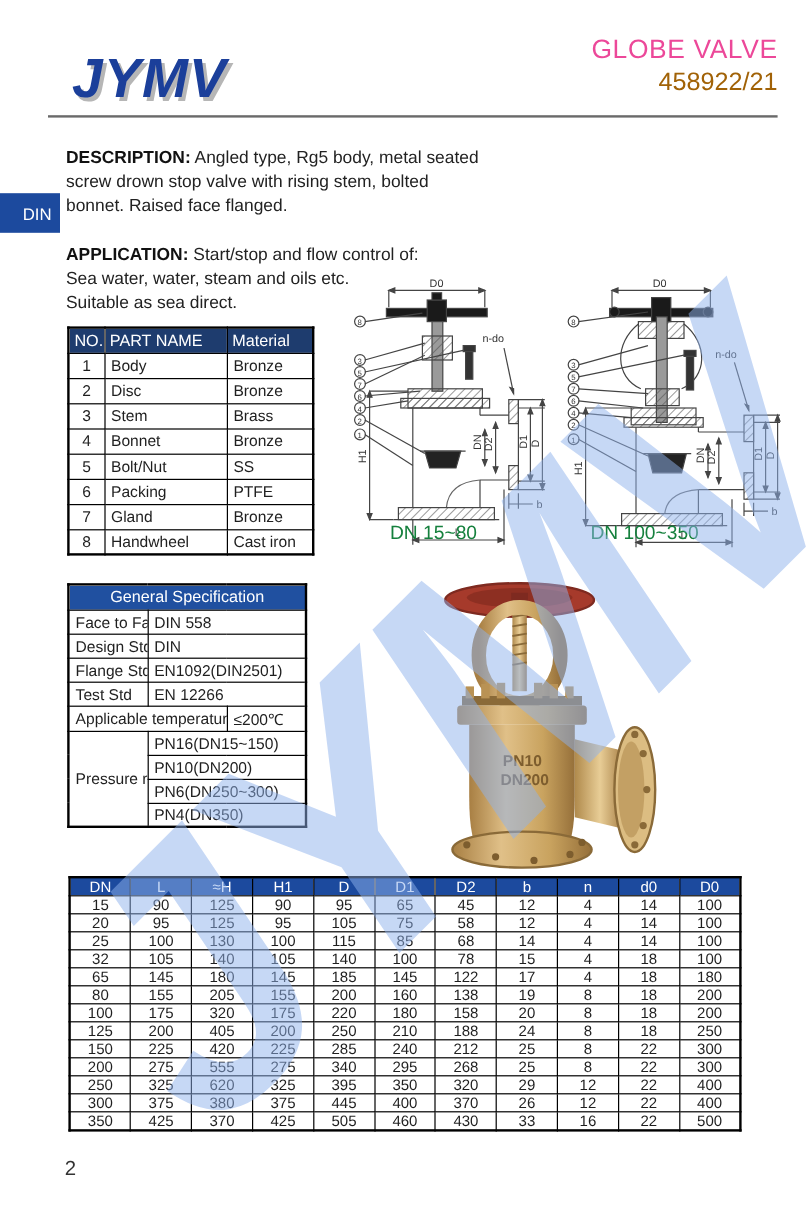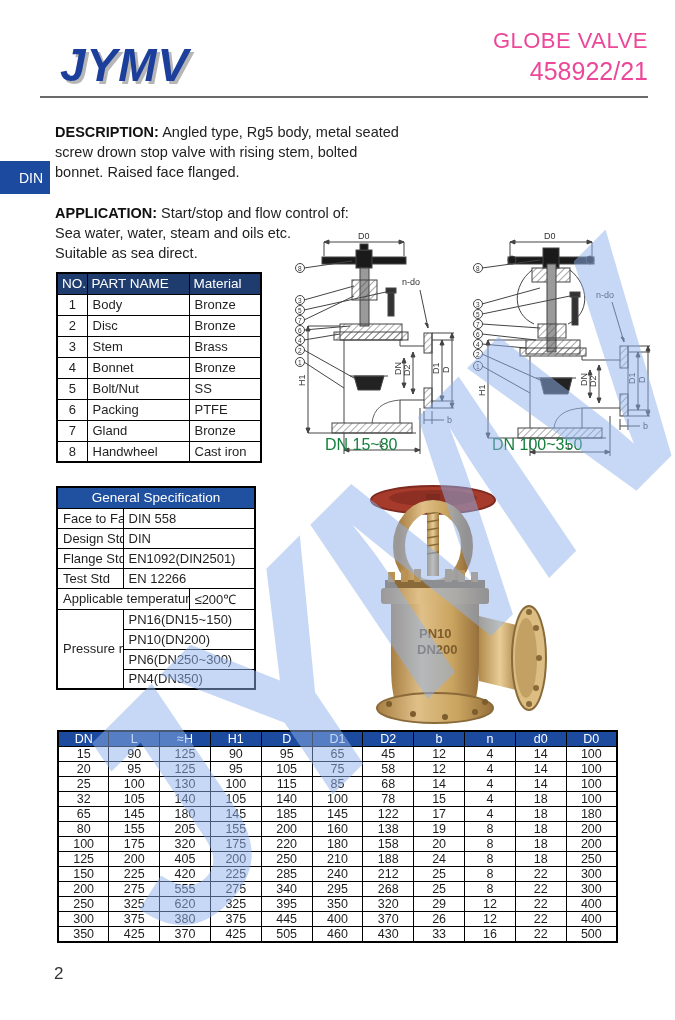--- a/index.html
+++ b/index.html
@@ -11,21 +11,21 @@
   }
   
   .logo {
     position:absolute; left:60px; top:38px;
     font-size:46px; font-weight:bold; font-style:italic;
     color:#1b3f9a; letter-spacing:1px;
     text-shadow:3px 3px 0 #b6b6b6;
   }
   .title-block { position:absolute; right:27px; top:28px; text-align:right; width:300px; }
   .doc-title { font-size:22px; color:#ec4899; letter-spacing:0.5px; }
-  .doc-code  { font-size:25px; color:#ec4899; margin-top:3px; }
+  .doc-code  { font-size:21px; color:#a16207; margin-top:3px; }
   .top-rule { position:absolute; left:40px; top:96px; width:608px; height:0; border-top:2px solid #6a6a6a; }
 
   
   .din-tab {
     position:absolute; left:0; top:161px; width:50px; height:33px;
     background:#1c4a9e; color:#fff; font-size:14px;
     display:flex; align-items:center; justify-content:flex-end; padding-right:7px;
   }
 
   

